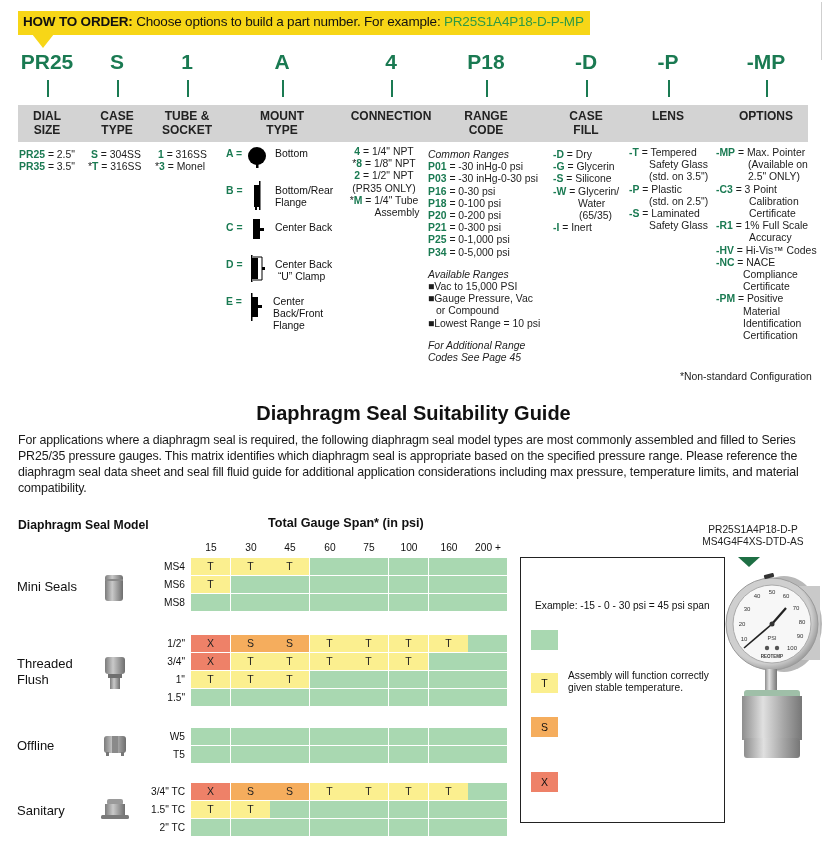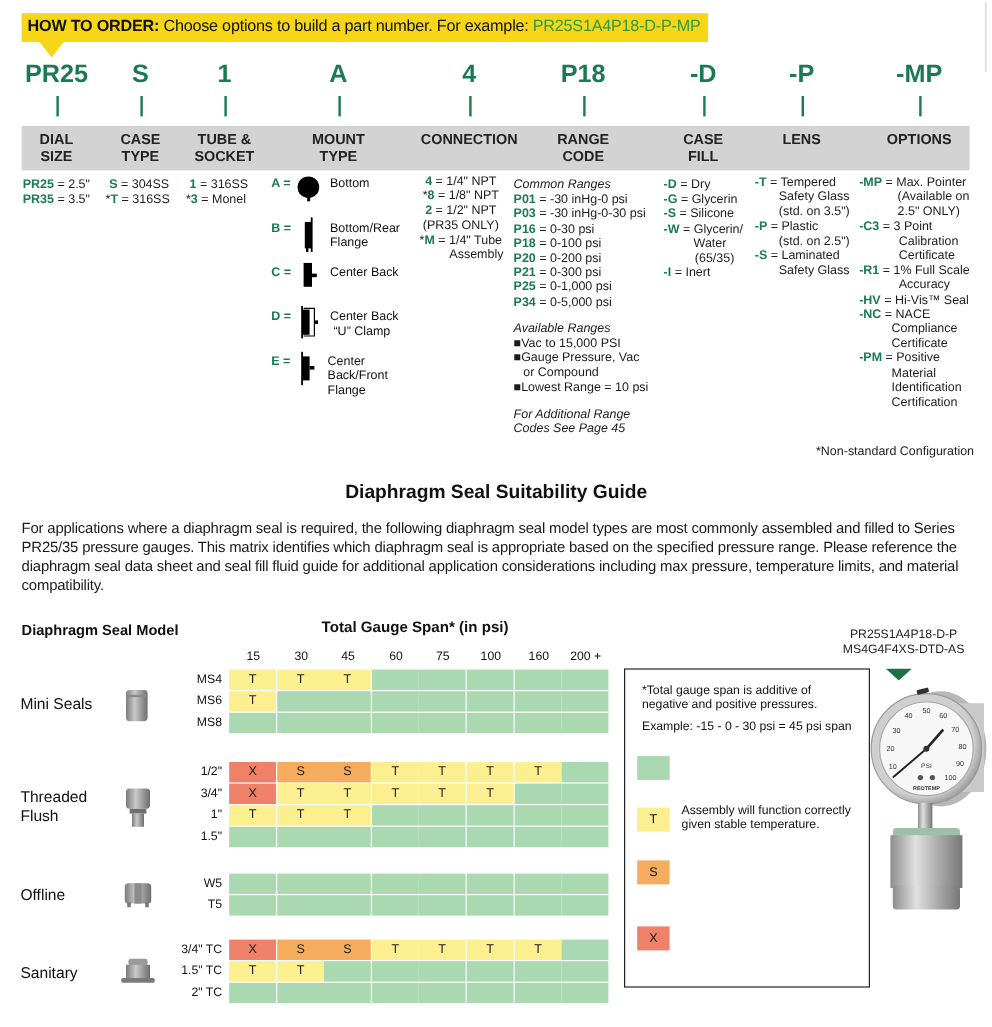--- a/index.html
+++ b/index.html
@@ -22,21 +22,21 @@
   .opt { font-size: 10.4px; line-height: 12.2px; white-space: nowrap; color: #1c1c1c; }
   .opt b { font-weight: bold; color: #1a7a52; }
   .it { font-style: italic; }
 
   .mount-row { position: absolute; font-size: 10.4px; line-height: 12.2px; }
   .mount-key { position: absolute; left: 0; font-weight: bold; color: #1a7a52; white-space: nowrap; }
   .mount-icon { position: absolute; left: 20px; }
   .mount-text { position: absolute; left: 49px; white-space: nowrap; }
 
   
-  .sec-title { left: 0; width: 827px; top: 402px; text-align: center; font-size: 16px; font-weight: bold; }
+  .sec-title { left: 0; width: 827px; top: 402px; text-align: center; font-size: 20px; font-weight: bold; }
   .para { left: 18px; top: 432px; width: 800px; font-size: 12.4px; line-height: 16px; color: #1a1a1a; letter-spacing: -0.15px; }
 
   .model-hdr { left: 18px; top: 518px; font-size: 12.2px; font-weight: bold; }
   .span-hdr { left: 268px; top: 516px; font-size: 12.6px; font-weight: bold; }
 
   .colhdr { top: 542px; font-size: 10.2px; width: 40px; text-align: center; }
   .rowlab { font-size: 10.2px; text-align: right; width: 60px; height: 18px; line-height: 18px; }
   .grp-label { font-size: 13px; line-height: 16px; }
 
   .cell { position: absolute; width: 39px; height: 17px; font-size: 10.5px; text-align: center; line-height: 17px; color: #222; }
@@ -207,21 +207,21 @@
 
 <div class="abs opt" style="left:716px; top:147px">
   <div><b>-MP</b><span> = Max. Pointer</span></div>
   <div style="padding-left:32px"><span>(Available on</span></div>
   <div style="padding-left:32px"><span>2.5" ONLY)</span></div>
   <div><b>-C3</b><span> = 3 Point</span></div>
   <div style="padding-left:33px"><span>Calibration</span></div>
   <div style="padding-left:33px"><span>Certificate</span></div>
   <div><b>-R1</b><span> = 1% Full Scale</span></div>
   <div style="padding-left:33px"><span>Accuracy</span></div>
-  <div><b>-HV</b><span> = Hi-Vis™ Seal</span></div>
+  <div><b>-HV</b><span> = Hi-Vis™ Codes</span></div>
   <div><b>-NC</b><span> = NACE</span></div>
   <div style="padding-left:27px"><span>Compliance</span></div>
   <div style="padding-left:27px"><span>Certificate</span></div>
   <div><b>-PM</b><span> = Positive</span></div>
   <div style="padding-left:27px"><span>Material</span></div>
   <div style="padding-left:27px"><span>Identification</span></div>
   <div style="padding-left:27px"><span>Certification</span></div>
 </div>
 
 <div class="abs opt" style="left:680px; top:371px">*Non-standard Configuration</div>
@@ -380,21 +380,20 @@
     <div class="cell c-G" style="left: 231px; top: 819px;"></div>
     <div class="cell c-G" style="left: 270px; top: 819px;"></div>
     <div class="cell c-G" style="left: 310px; top: 819px;"></div>
     <div class="cell c-G" style="left: 349px; top: 819px;"></div>
     <div class="cell c-G" style="left: 389px; top: 819px;"></div>
     <div class="cell c-G" style="left: 429px; top: 819px;"></div>
     <div class="cell c-G" style="left: 468px; top: 819px;"></div>
   </div>
 
 <div class="abs legend-box">
-  <div class="lg-note" style="top:12px"><span>*Total gauge span is additive of</span><br><span>negative and positive pressures.</span></div>
   <div class="lg-note" style="top:42px">Example: -15 - 0 - 30 psi = 45 psi span</div>
 
   <div class="lg-sw c-G" style="top:72px"></div>
 
   <div class="lg-sw c-T" style="top:115px">T</div>
   <div class="lg-txt" style="top:112px"><span>Assembly will function correctly</span><br><span>given stable temperature.</span></div>
 
   <div class="lg-sw c-S" style="top:159px">S</div>
 
   <div class="lg-sw c-X" style="top:214px">X</div>

